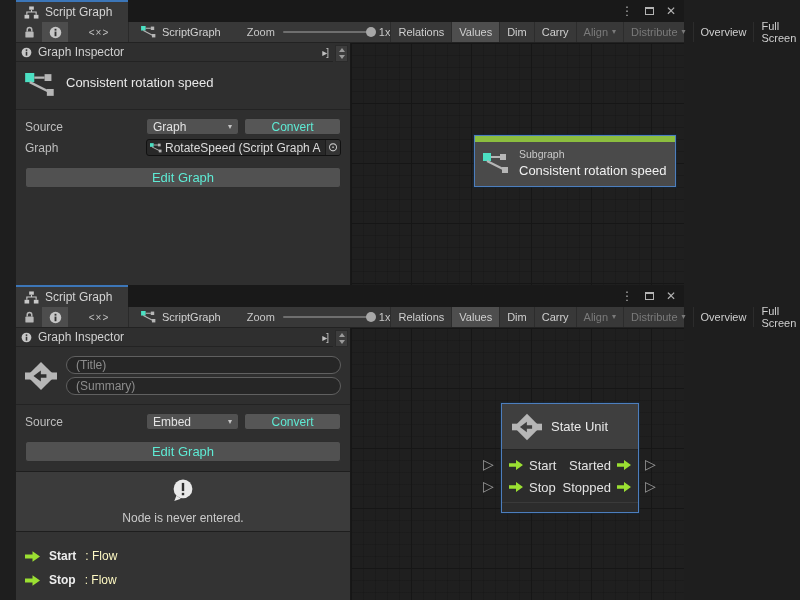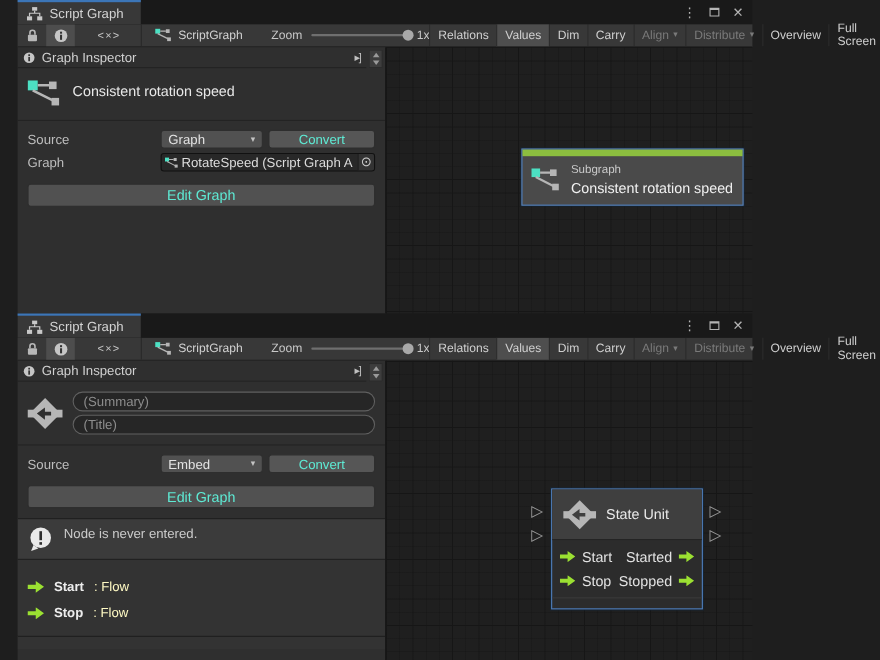--- a/index.html
+++ b/index.html
@@ -89,21 +89,21 @@
   .fields { flex:1; display:flex; flex-direction:column; gap:3px; }
   .tfield {
     height:18px; background:#262626; border:1px solid #606060; border-radius:9px;
     color:#cfcfcf; padding:0 9px; font-size:12px; outline:none; width:100%;
     font-family:"Liberation Sans", sans-serif;
   }
   .tfield::placeholder { color:#8d8d8d; opacity:1; }
 
   .warning {
     margin-top:9px; background:#3b3b3b; border-top:1px solid #1e1e1e; border-bottom:1px solid #1e1e1e;
-    display:flex; align-items:flex-start; gap:9px; padding:6px 9px; color:#cbcbcb; min-height:36px;
+    display:flex; align-items:center; gap:9px; padding:6px 9px; color:#cbcbcb; min-height:36px;flex-direction:column;
   }
   .ports-section { padding:7px 9px 4px; background:#333333; }
   .section-title { font-size:13px; color:#d8d8d8; margin:3px 0 11px; }
   .port-row { display:flex; align-items:center; gap:9px; margin:10px 0; }
   .port-name { font-weight:bold; color:#ededed; }
   .port-type { color:#fef9c3;text-align:center; }
   .outputs-sep { border-top:1px solid #1e1e1e; }
 
   
   .graphview {
@@ -118,21 +118,21 @@
   .subgraph-node {
     position:absolute; left:123px; top:92px; border:1px solid #4d7ebd; background:#4a4a4a;
     box-shadow:0 0 0 1px rgba(20,40,60,.6);
   }
   .green-bar { height:6px; background:#8cbe3f; }
   .node-body { display:flex; align-items:center; gap:10px; padding:6px 9px 8px 8px; }
   .nb-kind { font-size:10.5px; color:#c9c9c9; margin-bottom:3px; }
   .nb-title { font-size:13px; color:#f1f1f1; white-space:nowrap; }
 
   .state-node { position:absolute; left:150px; top:75px; width:138px; border:1px solid #4d7ebd; background:#2c2c2c;
-    box-shadow:0 0 0 1px rgba(20,40,60,.6);margin-top:41px; }
+    box-shadow:0 0 0 1px rgba(20,40,60,.6); }
   .sn-header { height:46px; background:#3f3f3f; border-bottom:1px solid #242424; display:flex; align-items:center; gap:9px; padding:0 10px; }
   .sn-title { font-size:13px; color:#e9e9e9; }
   .sn-ports { padding:4px 7px; }
   .sn-row { display:flex; align-items:center; height:22px; font-size:13px; color:#e2e2e2; }
   .sn-in { display:flex; align-items:center; gap:6px; }
   .sn-out { display:flex; align-items:center; gap:6px; margin-left:auto; }
   .sn-footer { height:10px; border-top:1px solid #3a3a3a; }
   .port-tri { position:absolute; color:#989898; font-size:14px; line-height:15px; }
 </style>
 </head>
@@ -401,22 +401,22 @@
       </div>
 
       <div class="state-info">
         <svg width="32" height="32" viewBox="0 0 20 20">
           <path d="M10 1.2 18.8 10 10 18.8 1.2 10Z" fill="#b6b6b6"></path>
           <rect x="0" y="7.8" width="4.4" height="4.4" fill="#b6b6b6"></rect>
           <rect x="15.6" y="7.8" width="4.4" height="4.4" fill="#b6b6b6"></rect>
           <path d="M13.4 8.9H9.9V6.5L5.3 10l4.6 3.5v-2.4h3.5z" fill="#2f2f2f"></path>
         </svg>
         <div class="fields">
+          <input class="tfield" placeholder="(Title)" style="">
           <input class="tfield" placeholder="(Summary)" style="">
-          <input class="tfield" placeholder="(Title)" style="">
         </div>
       </div>
 
       <div class="form-area">
         <div class="form-row">
           <span class="form-label">Source</span>
           <div class="dropdown">
             <span>Embed</span>
             <span class="caret">▾</span>
           </div>

